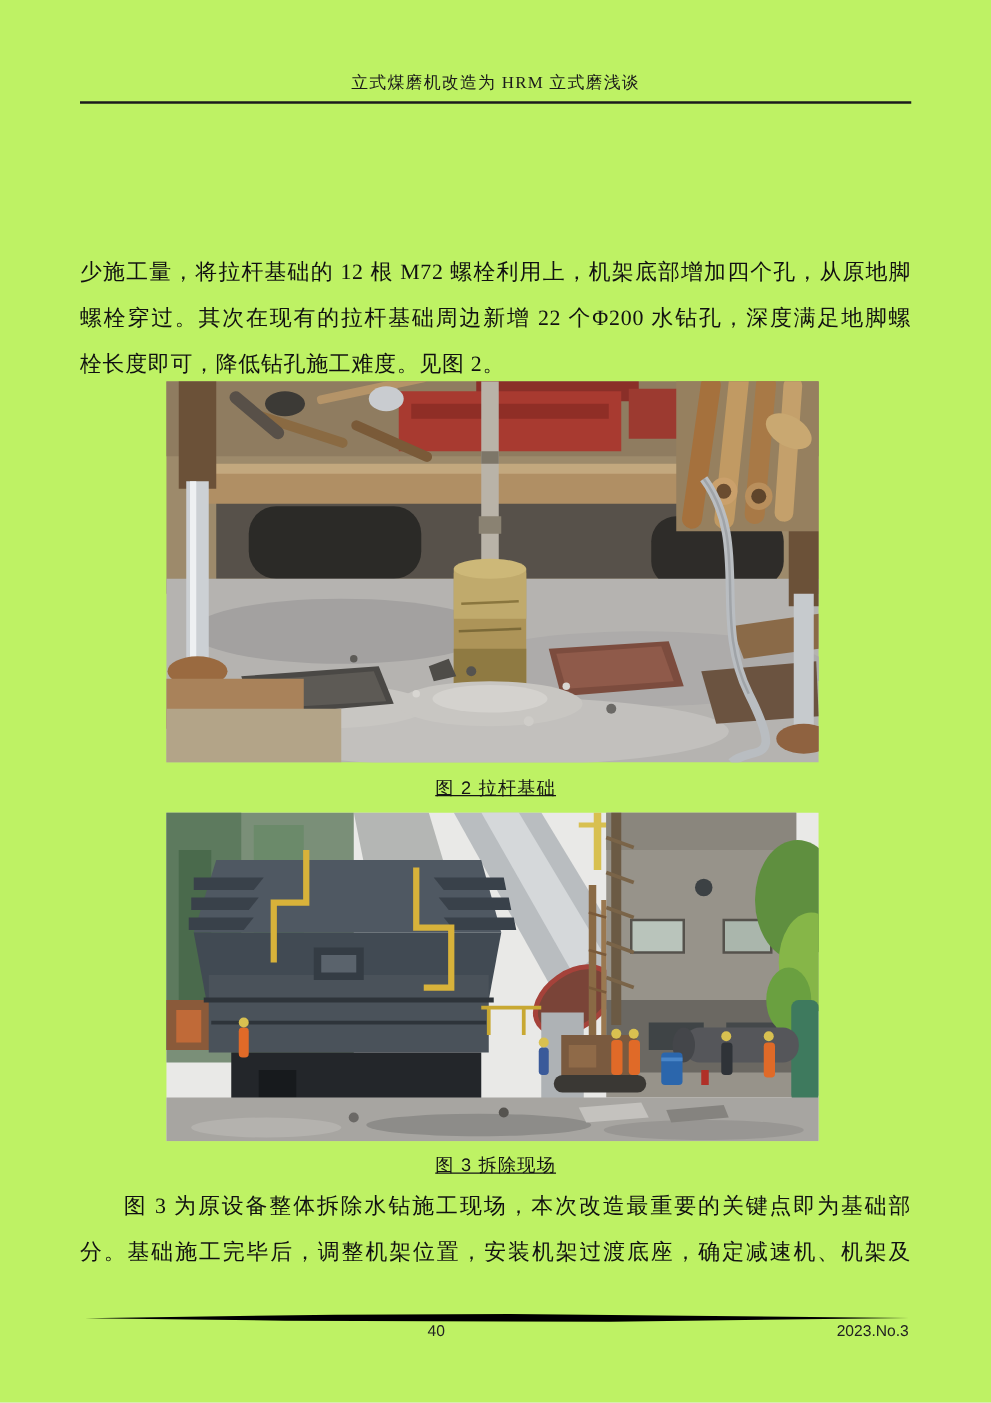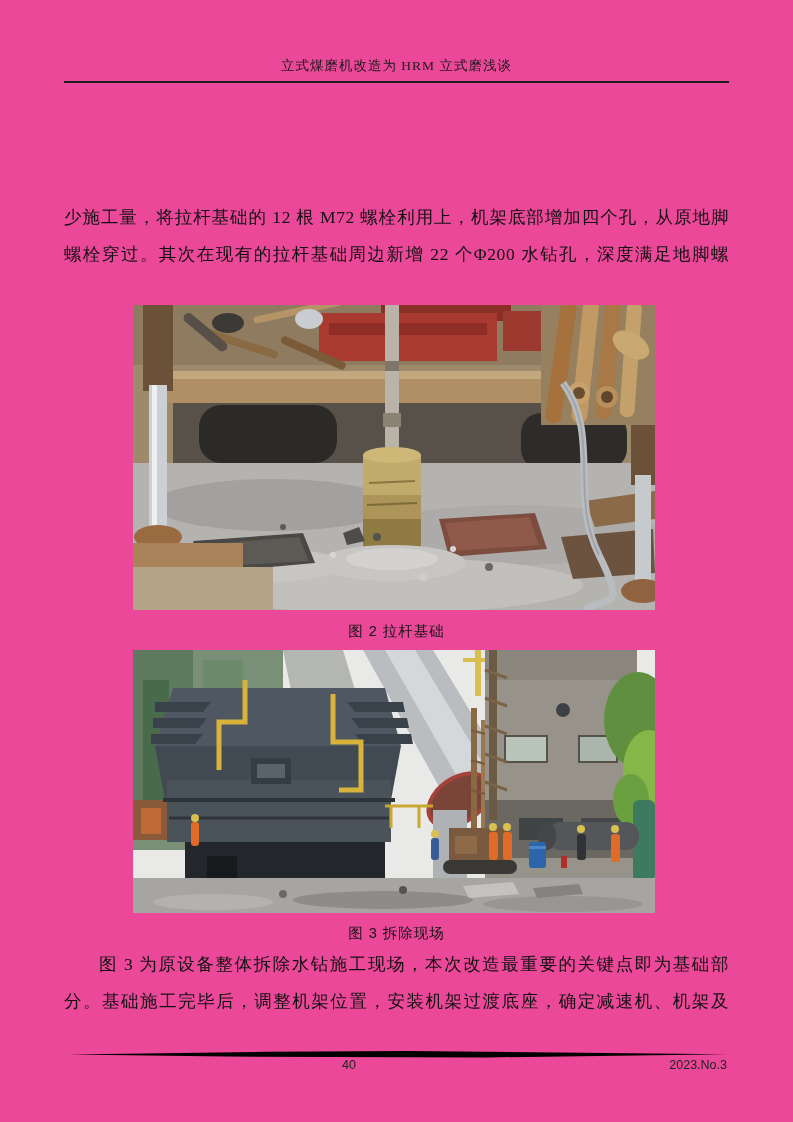--- a/index.html
+++ b/index.html
@@ -1,20 +1,20 @@
 <!DOCTYPE html>
 <html><head>
 <meta charset="utf-8">
 <style>
   html,body{margin:0;padding:0;background:#e9e9e9;}
   .page{
     position:relative;
     width:793px;height:1122px;
     margin:0 auto;
-    background:#ec4899;
+    background:#bef264;
     font-family:"Liberation Serif","DejaVu Serif",serif;
     color:#111;
     overflow:hidden;
   }
   .running-head{
     position:absolute;top:57px;left:64px;width:665px;
     text-align:center;font-size:13.5px;letter-spacing:1px;color:#1a1a1a;
   }
   .header-rule{
     position:absolute;top:81px;left:64px;width:665px;height:2px;background:#1c1c1c;
@@ -26,21 +26,21 @@
   }
   .textline.full{text-align-last:justify;}
   .textline.last{text-align:left;}
   .indent{text-indent:2em;}
   .photo{
     position:absolute;left:133px;display:block;
   }
   .caption{
     position:absolute;left:64px;width:665px;height:30px;line-height:30px;
     text-align:center;font-family:"Liberation Sans","DejaVu Sans",sans-serif;
-    font-size:14.5px;font-weight:500;color:#141414;letter-spacing:1px;
+    font-size:14.5px;font-weight:500;color:#141414;letter-spacing:1px;text-decoration:underline;
   }
   .footer-rule{position:absolute;left:68px;top:1050px;}
   .footer-pageno{
     position:absolute;left:0;top:1058px;width:698px;text-align:center;
     font-family:"Liberation Sans","DejaVu Sans",sans-serif;font-size:12.5px;color:#222;
   }
   .footer-issue{
     position:absolute;right:66px;top:1058px;
     font-family:"Liberation Sans","DejaVu Sans",sans-serif;font-size:12.5px;color:#222;margin-left:12px;
   }
@@ -48,20 +48,21 @@
 </head>
 <body>
 
 <div class="page">
 
   <div class="running-head">立式煤磨机改造为 HRM 立式磨浅谈</div>
   <div class="header-rule"></div>
 
   <div class="textline full" style="top:199px">少施工量，将拉杆基础的 12 根 M72 螺栓利用上，机架底部增加四个孔，从原地脚</div>
   <div class="textline full" style="top:236px">螺栓穿过。其次在现有的拉杆基础周边新增 22 个Φ200 水钻孔，深度满足地脚螺</div>
+  <div class="textline last" style="top:273px">栓长度即可，降低钻孔施工难度。见图 2。</div>
 
   <svg class="photo" style="top:305px" width="522" height="305" viewBox="0 0 522 305">
 
     <rect x="0" y="0" width="522" height="170" fill="#9d8a6b"></rect>
     <rect x="0" y="0" width="522" height="60" fill="#8f7c60"></rect>
 
     <rect x="248" y="0" width="130" height="16" fill="#8a2f28"></rect>
     <rect x="186" y="8" width="178" height="48" fill="#a83a30"></rect>
     <rect x="196" y="18" width="158" height="12" fill="#8f2e26"></rect>
     <rect x="370" y="6" width="120" height="40" fill="#9c3a30"></rect>

